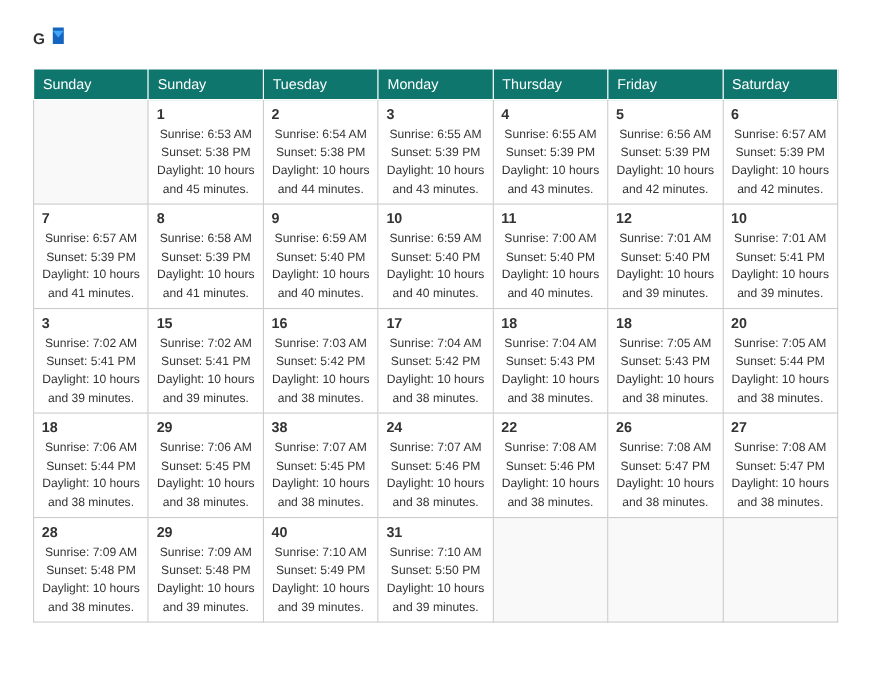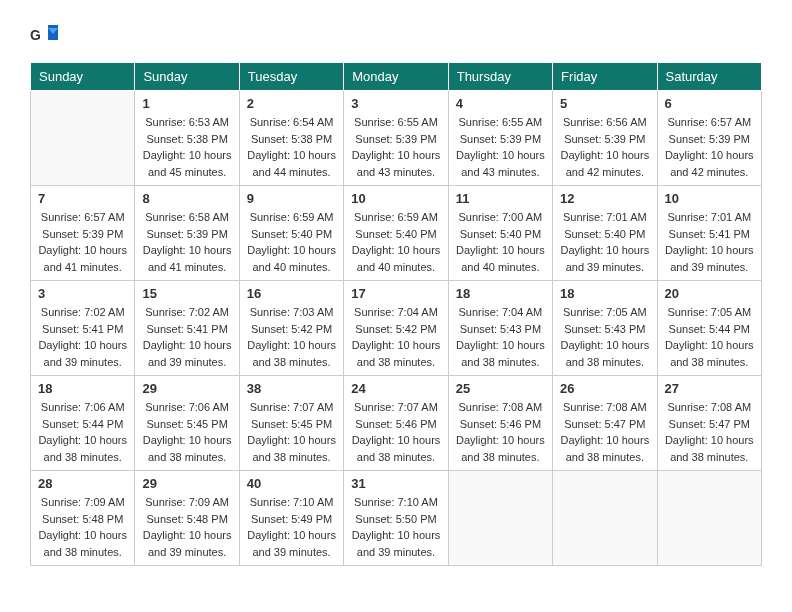--- a/index.html
+++ b/index.html
@@ -211,21 +211,21 @@
         </td>
         <td>
           <span class="day-number">38</span>
           <div class="day-info">Sunrise: 7:07 AM<br>Sunset: 5:45 PM<br>Daylight: 10 hours and 38 minutes.</div>
         </td>
         <td>
           <span class="day-number">24</span>
           <div class="day-info">Sunrise: 7:07 AM<br>Sunset: 5:46 PM<br>Daylight: 10 hours and 38 minutes.</div>
         </td>
         <td>
-          <span class="day-number">25</span>
+          <span class="day-number">22</span>
           <div class="day-info">Sunrise: 7:08 AM<br>Sunset: 5:46 PM<br>Daylight: 10 hours and 38 minutes.</div>
         </td>
         <td>
           <span class="day-number">26</span>
           <div class="day-info">Sunrise: 7:08 AM<br>Sunset: 5:47 PM<br>Daylight: 10 hours and 38 minutes.</div>
         </td>
         <td>
           <span class="day-number">27</span>
           <div class="day-info">Sunrise: 7:08 AM<br>Sunset: 5:47 PM<br>Daylight: 10 hours and 38 minutes.</div>
         </td>

